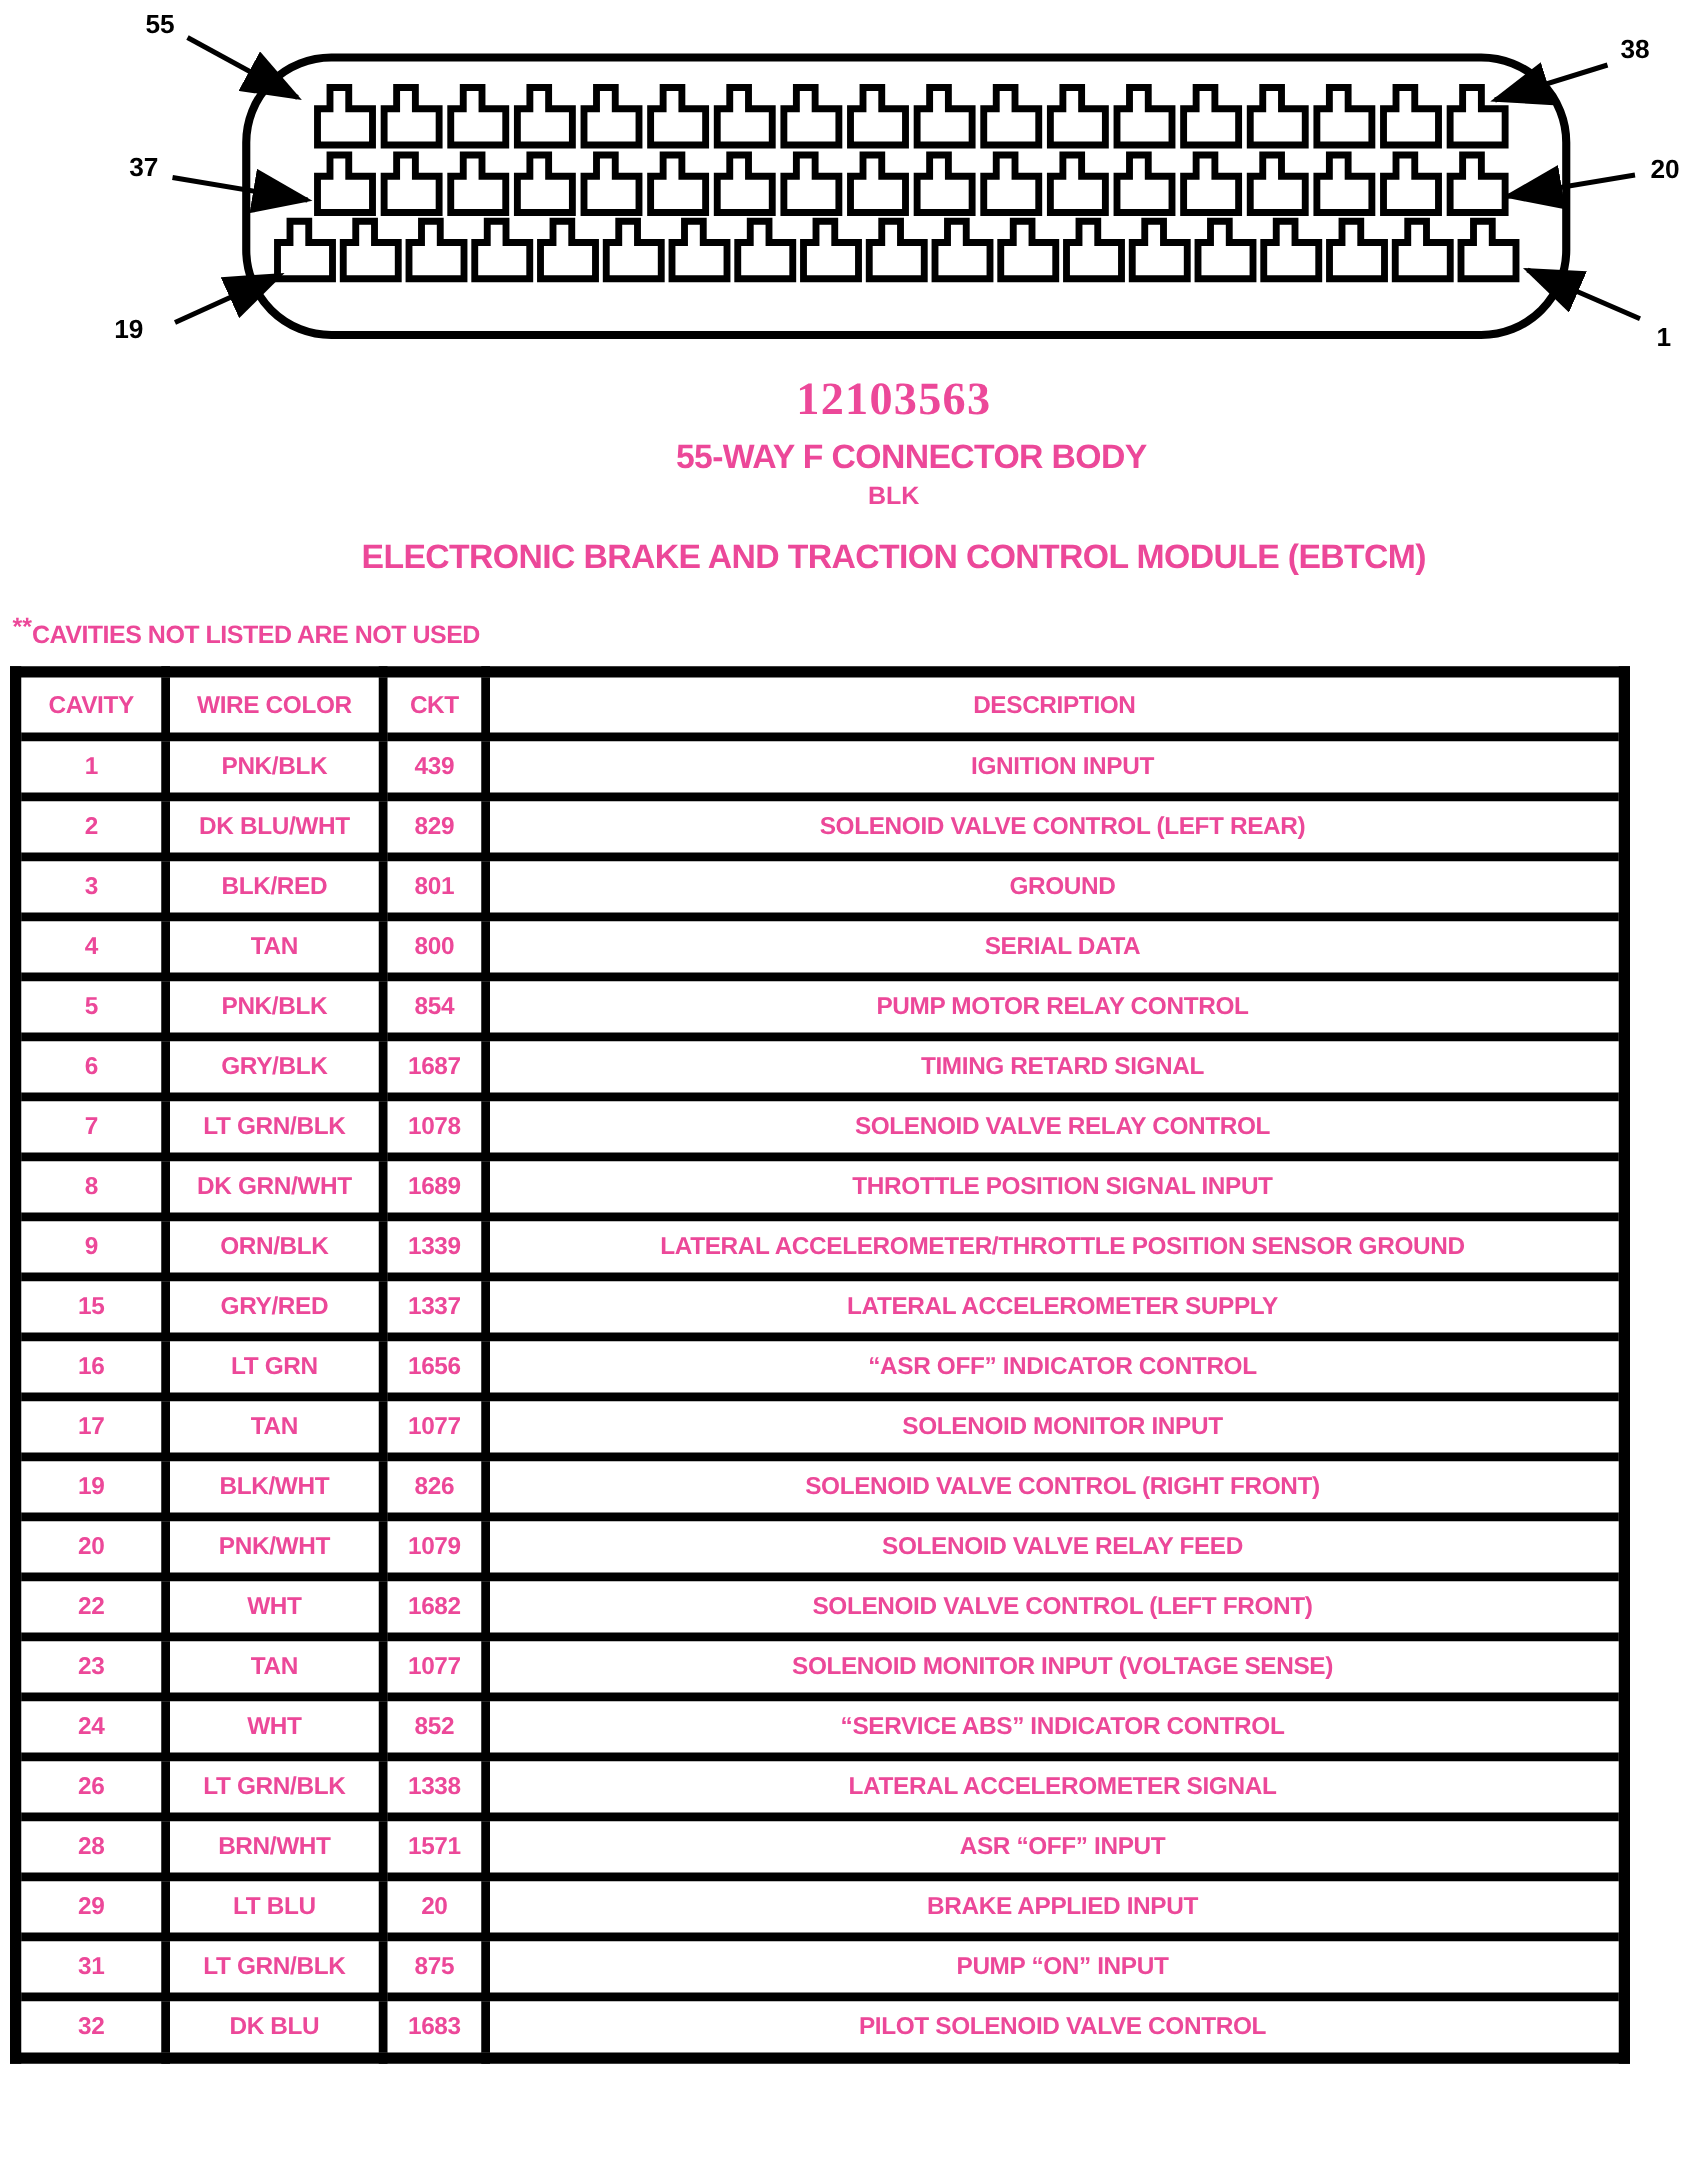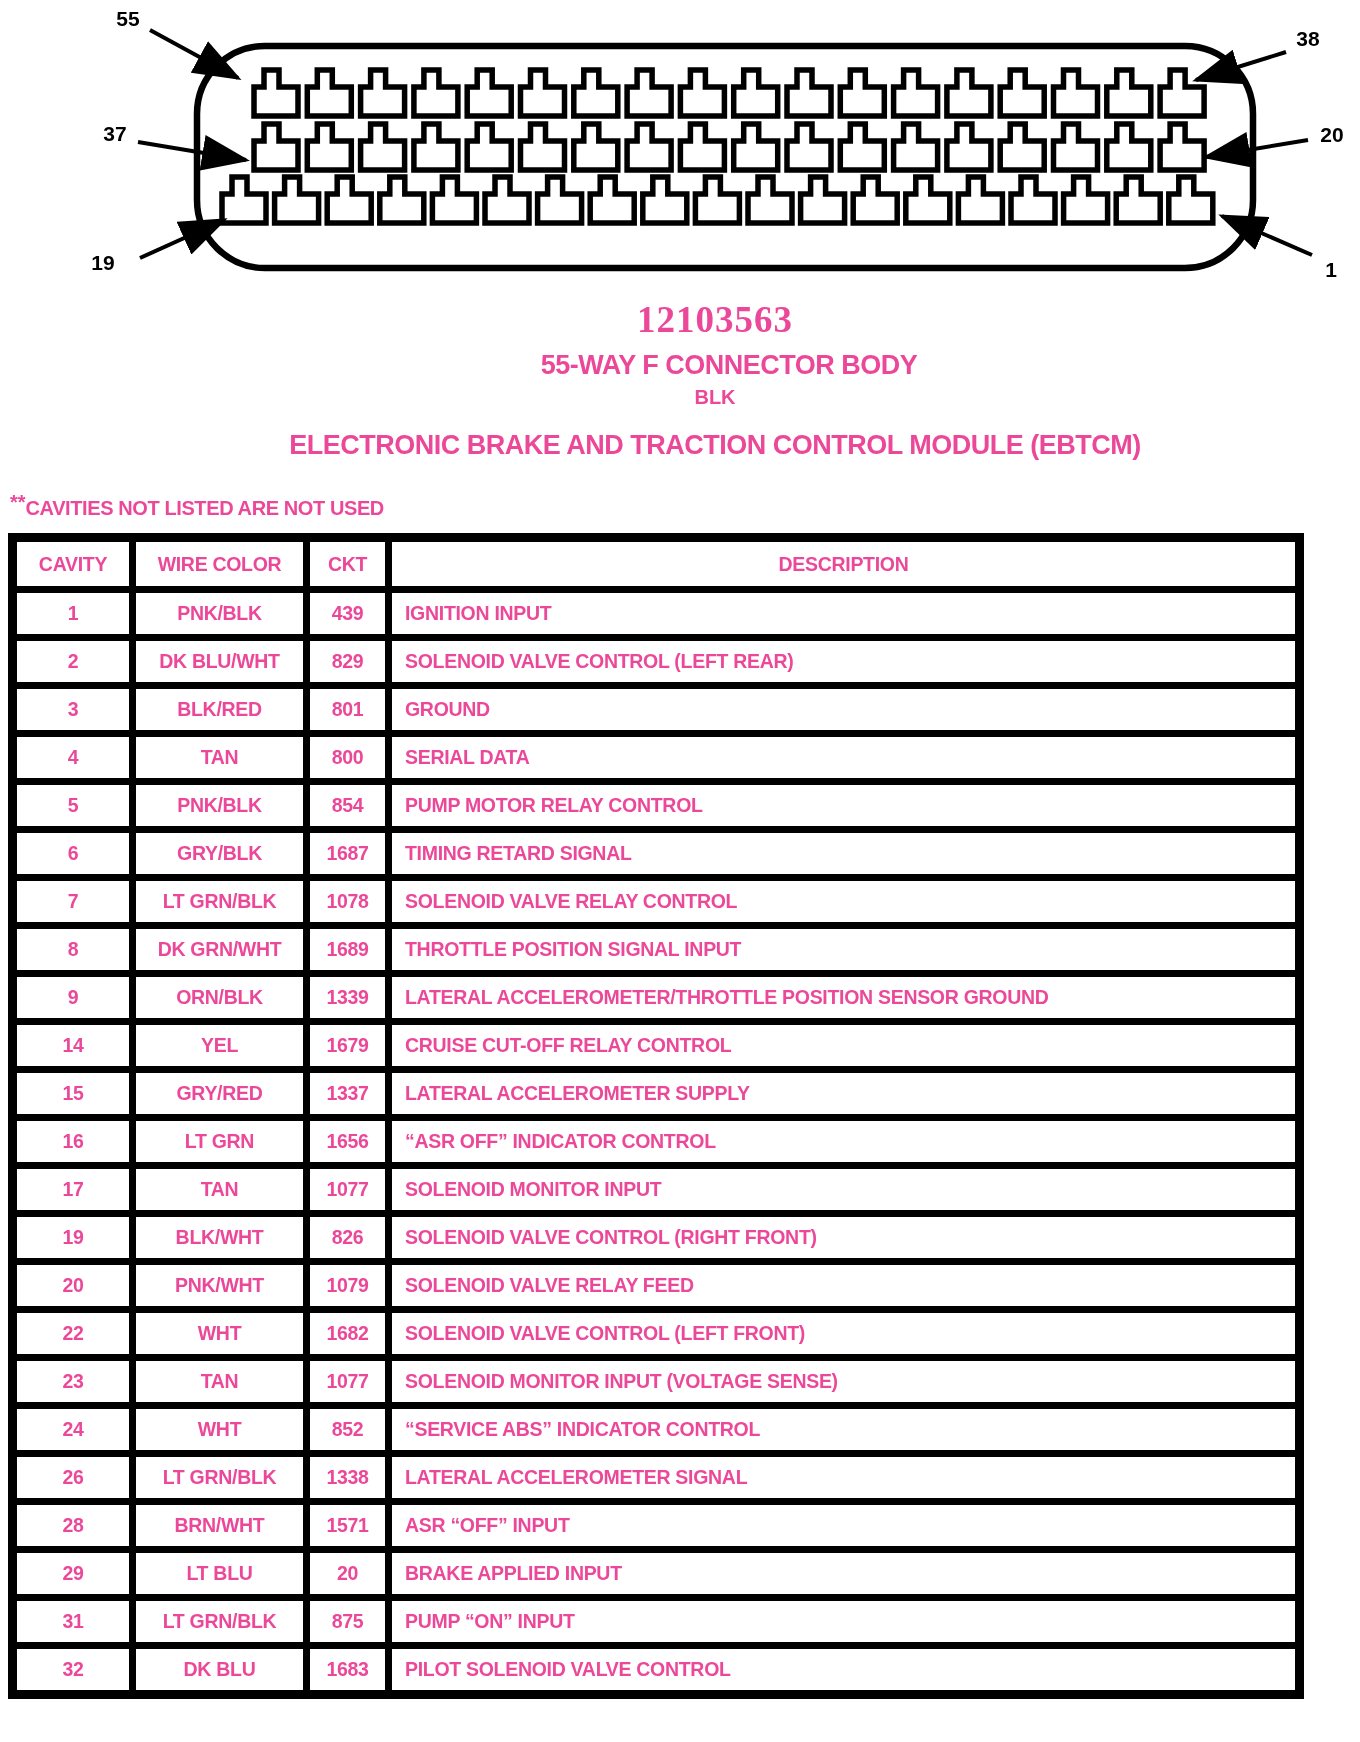--- a/index.html
+++ b/index.html
@@ -19,21 +19,21 @@
   table.pinout{
     position:absolute;left:8px;top:533px;width:1296px;
     border-collapse:collapse;table-layout:fixed;border:9px solid #000;
   }
   .pinout th,.pinout td{
     border:7px solid #000;font-size:19.5px;font-weight:700;letter-spacing:-0.3px;
     text-align:center;padding:0;overflow:hidden;white-space:nowrap;
   }
   .pinout th{height:44px;}
   .pinout td{height:41px;}
-  .pinout td.desc{text-align:left;padding-left:13px;}
+  .pinout td.desc{text-align:center;padding-left:13px;}
 </style>
 </head>
 <body>
 
 <div class="page">
 
   <svg class="connector-svg" width="1360" height="292" viewBox="0 0 1360 292" xmlns="http://www.w3.org/2000/svg">
     <defs>
       <path id="pin-shape" d="M 10 17 L 10 0 L 25 0 L 25 17 L 44 17 L 44 46 L 0 46 L 0 17 Z" fill="#ffffff" stroke="#000000" stroke-width="5.5" stroke-linejoin="miter"></path>
       <marker id="arrow-head" markerWidth="13" markerHeight="9" refX="11" refY="4.5" orient="auto">
@@ -197,26 +197,20 @@
           <td>1689</td>
           <td class="desc">THROTTLE POSITION SIGNAL INPUT</td>
         </tr>
         <tr>
           <td>9</td>
           <td>ORN/BLK</td>
           <td>1339</td>
           <td class="desc">LATERAL ACCELEROMETER/THROTTLE POSITION SENSOR GROUND</td>
         </tr>
         <tr>
-          <td>14</td>
-          <td>YEL</td>
-          <td>1679</td>
-          <td class="desc">CRUISE CUT-OFF RELAY CONTROL</td>
-        </tr>
-        <tr>
           <td>15</td>
           <td>GRY/RED</td>
           <td>1337</td>
           <td class="desc">LATERAL ACCELEROMETER SUPPLY</td>
         </tr>
         <tr>
           <td>16</td>
           <td>LT GRN</td>
           <td>1656</td>
           <td class="desc">“ASR OFF” INDICATOR CONTROL</td>

